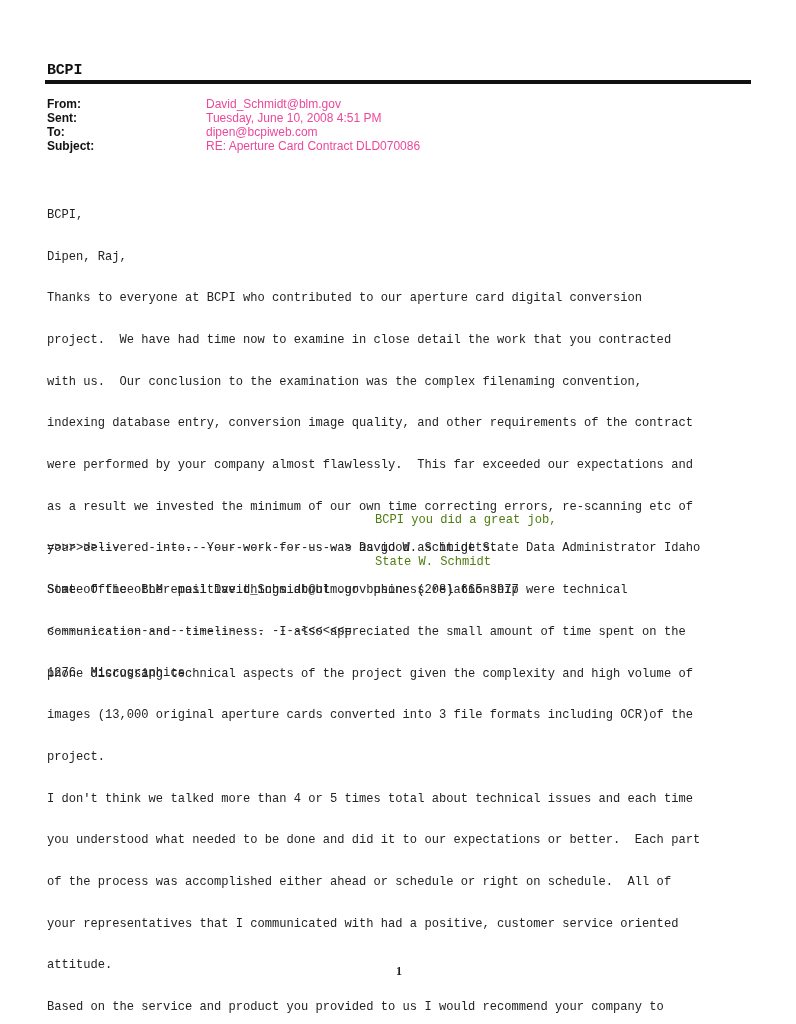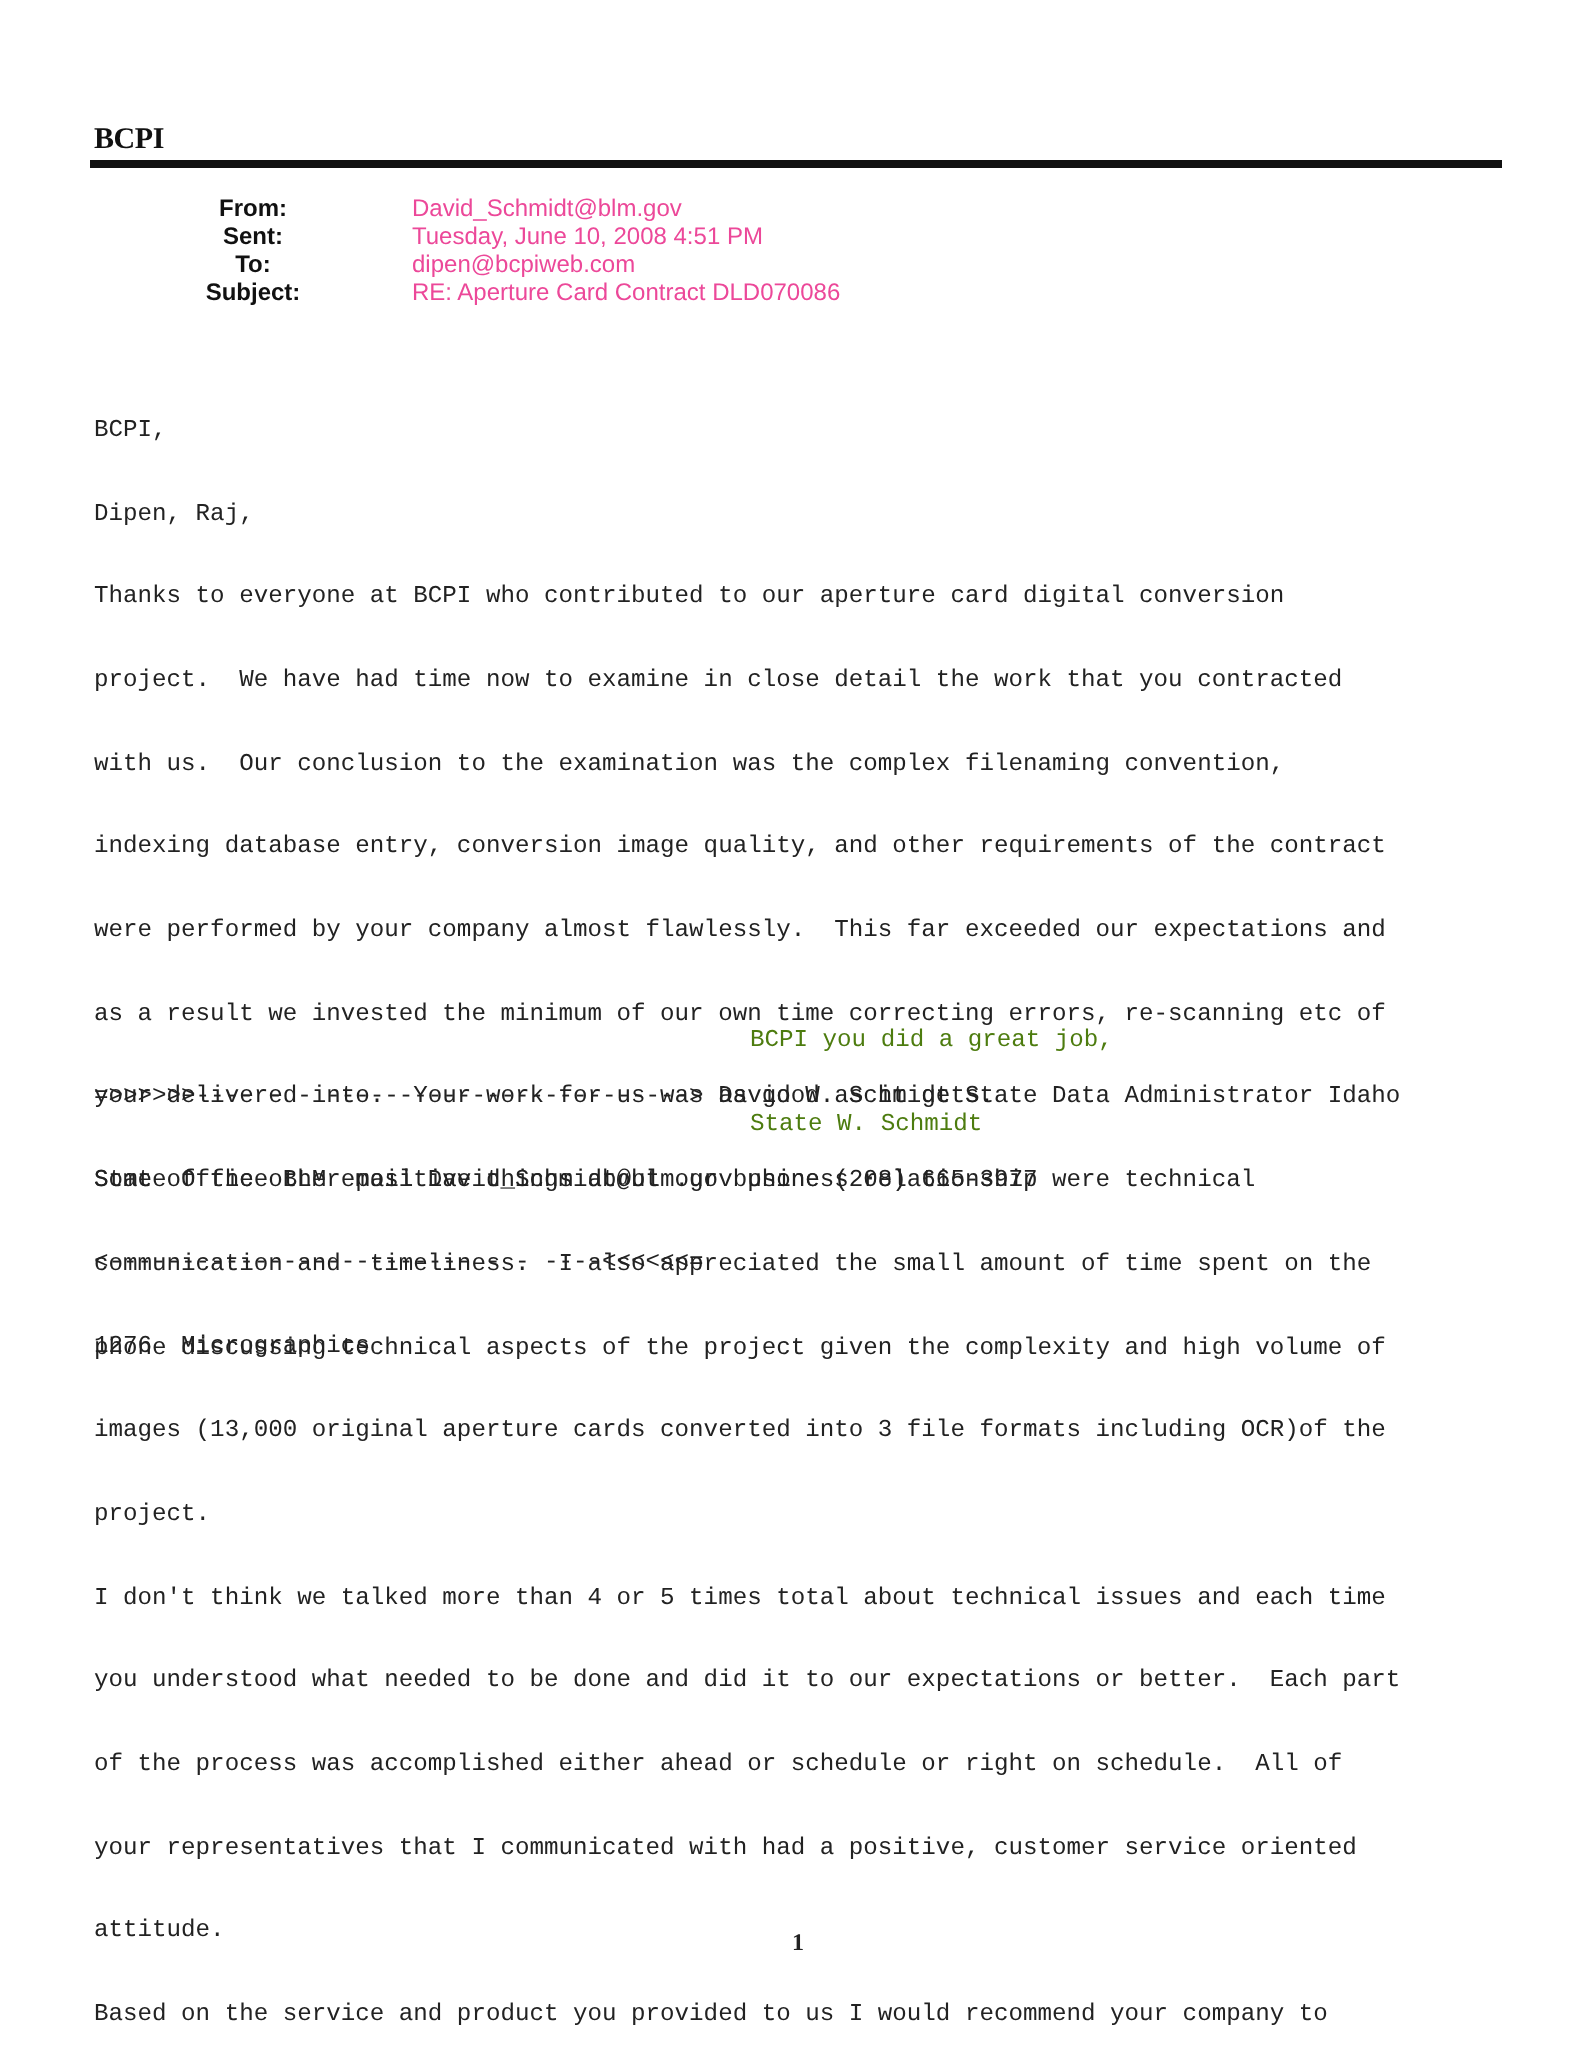--- a/index.html
+++ b/index.html
@@ -11,21 +11,21 @@
       width: 796px;
       height: 1024px;
       position: relative;
       overflow: hidden;
       color: #1a1a1a;
     }
     .org-title {
       position: absolute;
       left: 47px;
       top: 62px;
-      font-family: Liberation Serif, serif;
+      font-family: Liberation Mono, monospace;
       font-weight: bold;
       font-size: 15px;
       letter-spacing: -0.2px;
       color: #111;
     }
     .rule {
       position: absolute;
       left: 45px;
       top: 80px;
       width: 706px;
@@ -41,21 +41,20 @@
       line-height: 14px;
     }
     .hdr-row {
       display: flex;
       height: 14px;
     }
     .hdr-label {
       width: 159px;
       font-weight: bold;
       color: #111;
-      text-align: center;
     }
     .hdr-value {
       color: #ec4899;
     }
     .body-text {
       position: absolute;
       left: 47px;
       top: 181px;
       width: 740px;
       font-family: "Liberation Mono", monospace;

